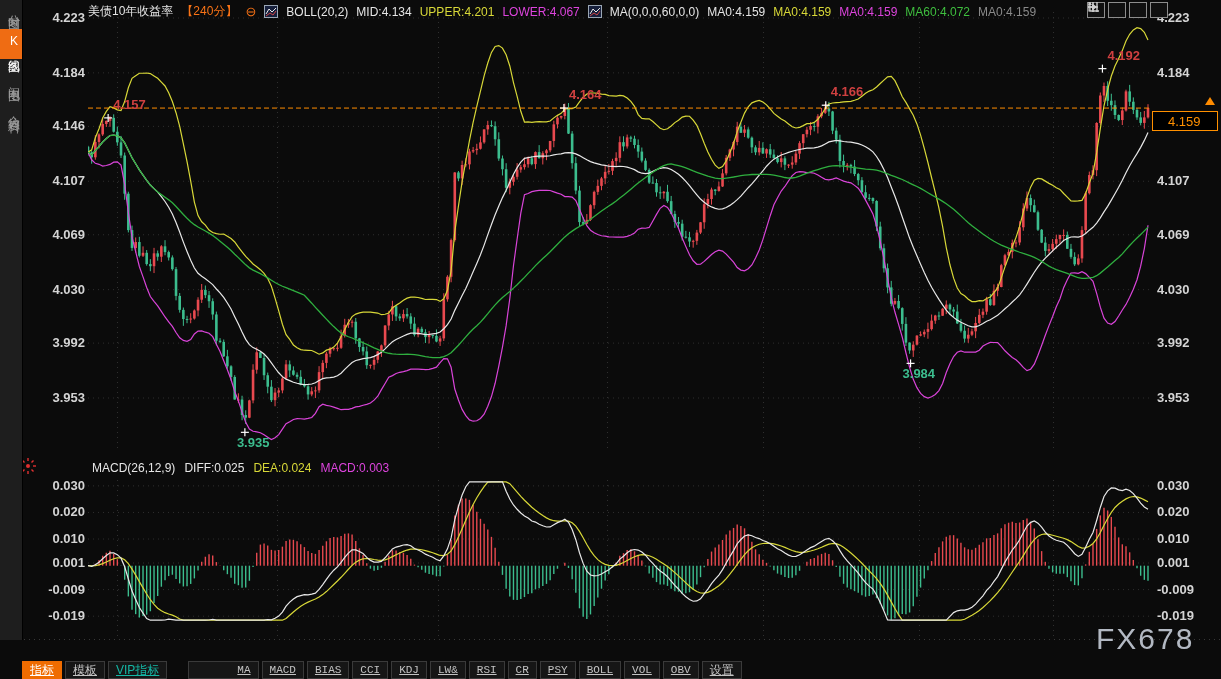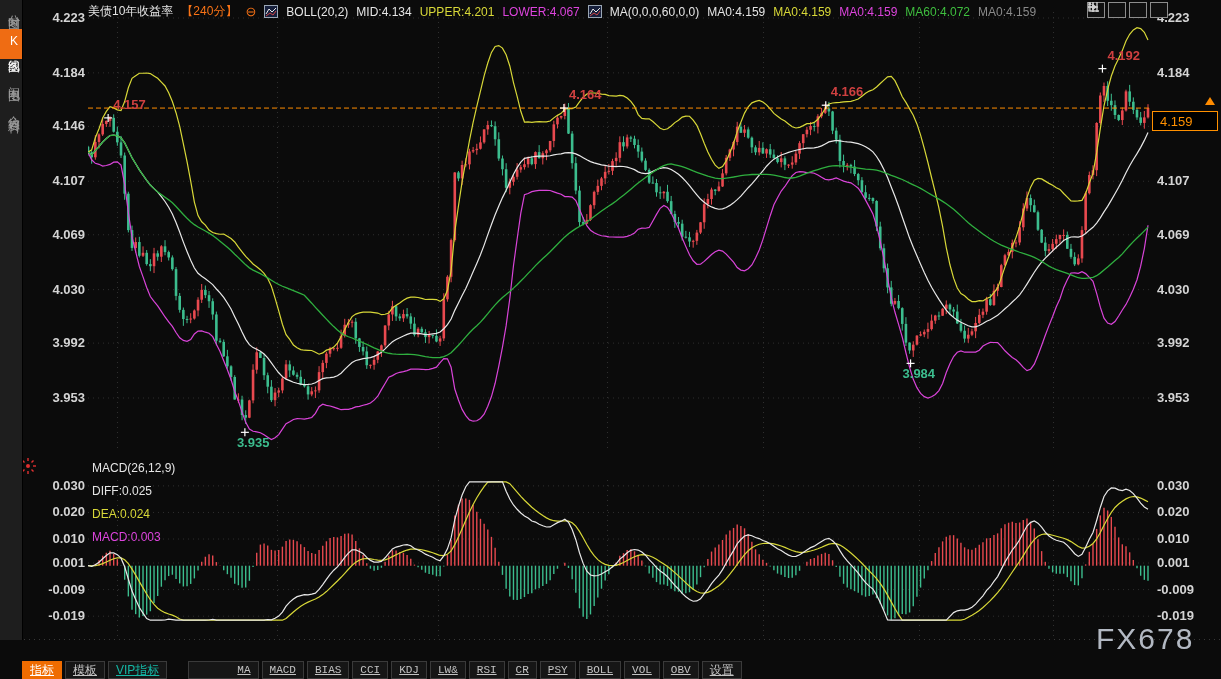--- a/index.html
+++ b/index.html
@@ -12,29 +12,29 @@
             text-align:center;font-size:12px;color:#9a9a9a;padding:5px 0;letter-spacing:2px;cursor:pointer;}
   .side-tab.active{background:#ef6c13;color:#fff;}
   
   .hdr{position:absolute;left:88px;top:3px;display:flex;gap:8px;align-items:center;font-size:12px;
        white-space:nowrap;z-index:20;}
   .c-white{color:#e5e5e5}.c-orange{color:#f97316}.c-yellow{color:#d8d838}
   .c-magenta{color:#dd44dd}.c-green{color:#3fbf3f}.c-gray{color:#8a8a8a}
   #view-btns{position:absolute;left:1087px;top:2px;display:flex;gap:3px;z-index:20;}
   .vbtn{width:16px;height:14px;border:1px solid #8d8d8d;background:#101010;display:flex;align-items:center;justify-content:center;cursor:pointer;}
   
-  #macd-hdr{position:absolute;left:92px;top:461px;display:flex;gap:9px;font-size:12px;z-index:20;white-space:nowrap;flex-direction:column;}
+  #macd-hdr{position:absolute;left:92px;top:461px;display:flex;gap:9px;font-size:12px;z-index:20;white-space:nowrap;}
   #macd-star{position:absolute;left:19px;top:457px;z-index:20;}
   
   .axis-label{position:absolute;width:57px;text-align:right;font-size:13px;color:#d4d4d4;line-height:16px;z-index:10;font-weight:bold;}
   .axis-label.right{left:1157px;text-align:left;}
   #dates-row{position:absolute;left:0;top:640px;width:1221px;height:19px;z-index:9;}
   
   #price-tag{position:absolute;left:1152px;top:111px;width:66px;height:20px;border:1px solid #ff9000;
-             background:#000;color:#ff9000;font-size:13px;line-height:20px;padding-left:7px;box-sizing:border-box;z-index:15;}
+             background:#000;color:#ff9000;font-size:13px;line-height:20px;padding-left:15px;box-sizing:border-box;z-index:15;}
   
   #watermark{position:absolute;left:1096px;top:622px;font-size:30px;letter-spacing:2px;color:#b3b9c3;z-index:12;}
   
   #toolbar{position:absolute;left:22px;top:660px;width:1199px;height:19px;display:flex;gap:3px;
            align-items:center;z-index:30;background:#0b0b0b;}
   .tb-item{border:1px solid #3a3a3a;background:#161616;color:#c3c3c3;padding:0 7px;height:16px;
            line-height:16px;font-size:12px;cursor:pointer;white-space:nowrap;text-decoration:underline;}
   .tb-item.mono{font-family:"Liberation Mono",monospace;font-size:11px;}
   .tb-item.active{background:#ef6c00;border-color:#ef6c00;color:#fff;}
   .tb-item.vip{color:#14b8a6;}

